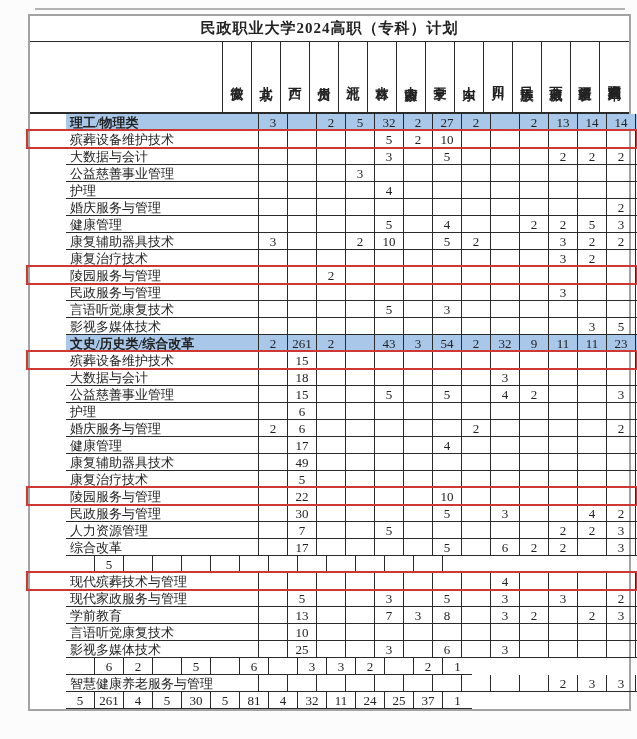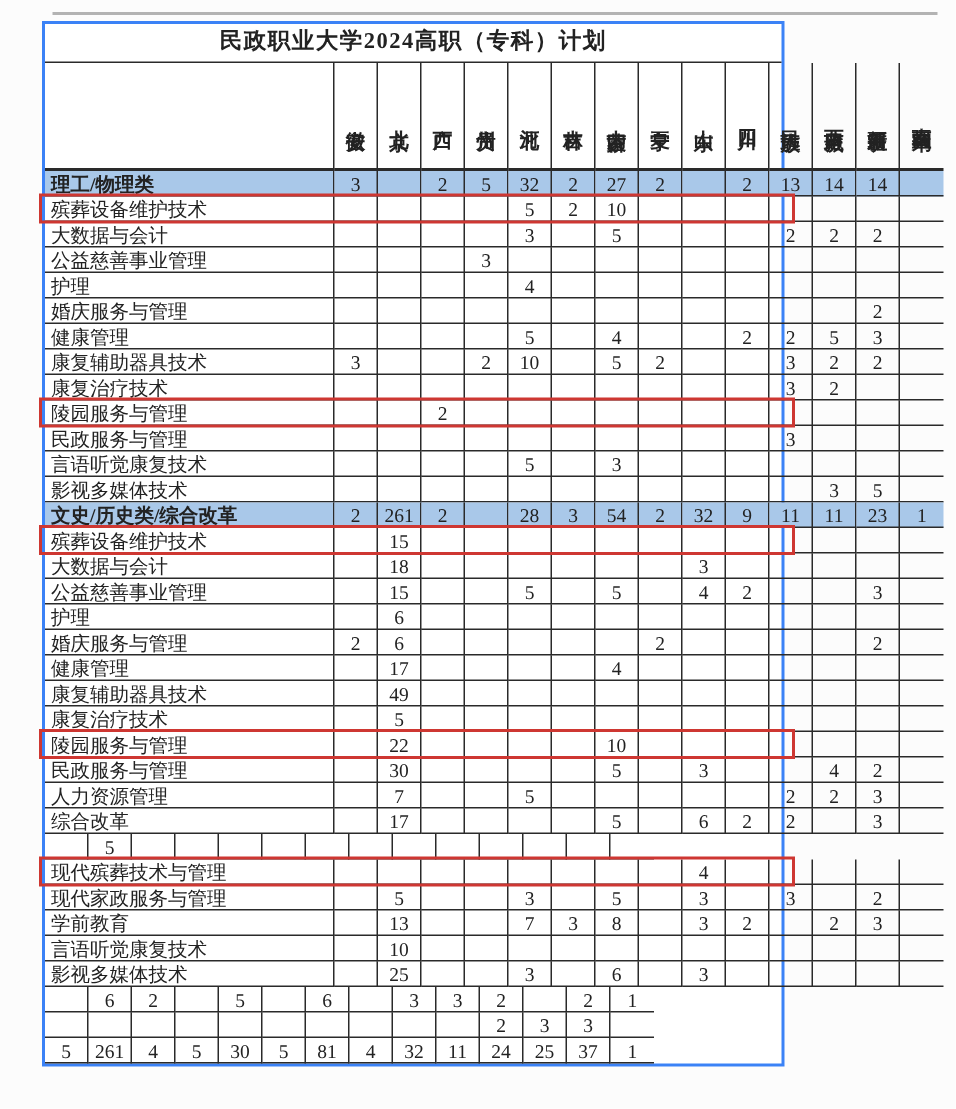--- a/index.html
+++ b/index.html
@@ -4,41 +4,41 @@
 <style>
   html,body{margin:0;padding:0;}
   body{
     width:637px;height:739px;position:relative;overflow:hidden;
     background:#fcfcfc;
     font-family:"Liberation Serif","DejaVu Serif",serif;
     color:#222;
   }
   .top-line{position:absolute;top:8px;left:35px;width:590px;height:2px;background:#b3b3b3;}
   .tbl{
-    position:absolute;left:28px;top:14px;width:495px;
-    border:2px solid #3b82f6;background:#fff;box-sizing:border-box;
+    position:absolute;left:28px;top:14px;width:603px;
+    border:2px solid #a3a3a3;background:#fff;box-sizing:border-box;
   }
   .row{display:flex;position:relative;box-sizing:border-box;}
   .row .cell{
     box-sizing:border-box;border-right:1px solid #2a2a2a;border-bottom:1px solid #2a2a2a;
     overflow:hidden;display:flex;align-items:center;justify-content:center;
     font-size:13px;line-height:1;
   }
   .row .cell:last-child{border-right:none;}
   .label-cell{flex:0 0 193px;justify-content:flex-start !important;padding-left:4px;white-space:nowrap;}
   .data-cell{flex:0 0 29px;}
   .title-row{height:26px;}
   .title-row .cell{flex:1 1 auto;font-size:15px;font-weight:bold;letter-spacing:1px;}
   .header-row{height:72px;}
   .header-row .cell{border-bottom-width:2px;}
   .vtext{
     writing-mode:vertical-rl;text-orientation:upright;
     font-weight:bold;font-size:13px;letter-spacing:1px;margin:auto;line-height:1;
   }
-  .body-row{height:17px;}
+  .body-row{height:17px;padding-left:36px;}
   .body-row.section .cell{background:#a9c8e9;}
   .body-row.section .label-cell{font-weight:bold;}
   .body-row.hl::after{
     content:'';position:absolute;left:-4px;right:-9px;top:-2px;bottom:-1px;
     border:2px solid #ce3732;pointer-events:none;z-index:3;
   }
 </style>
 </head>
 <body>
 
@@ -314,21 +314,21 @@
         <div class="cell data-cell">3</div>
         <div class="cell data-cell">5</div>
         <div class="cell data-cell"></div>
       </div>
       <div class="row body-row section">
         <div class="cell label-cell">文史/历史类/综合改革</div>
         <div class="cell data-cell">2</div>
         <div class="cell data-cell">261</div>
         <div class="cell data-cell">2</div>
         <div class="cell data-cell"></div>
-        <div class="cell data-cell">28</div>
+        <div class="cell data-cell">43</div>
         <div class="cell data-cell">3</div>
         <div class="cell data-cell">54</div>
         <div class="cell data-cell">2</div>
         <div class="cell data-cell">32</div>
         <div class="cell data-cell">9</div>
         <div class="cell data-cell">11</div>
         <div class="cell data-cell">11</div>
         <div class="cell data-cell">23</div>
         <div class="cell data-cell">1</div>
       </div>
@@ -647,20 +647,21 @@
         <div class="cell data-cell">6</div>
         <div class="cell data-cell"></div>
         <div class="cell data-cell">3</div>
         <div class="cell data-cell">3</div>
         <div class="cell data-cell">2</div>
         <div class="cell data-cell"></div>
         <div class="cell data-cell">2</div>
         <div class="cell data-cell">1</div>
       </div>
       <div class="row body-row ">
+        <div class="cell label-cell">智慧健康养老服务与管理</div>
         <div class="cell data-cell"></div>
         <div class="cell data-cell"></div>
         <div class="cell data-cell"></div>
         <div class="cell data-cell"></div>
         <div class="cell data-cell"></div>
         <div class="cell data-cell"></div>
         <div class="cell data-cell"></div>
         <div class="cell data-cell"></div>
         <div class="cell data-cell"></div>
         <div class="cell data-cell"></div>

